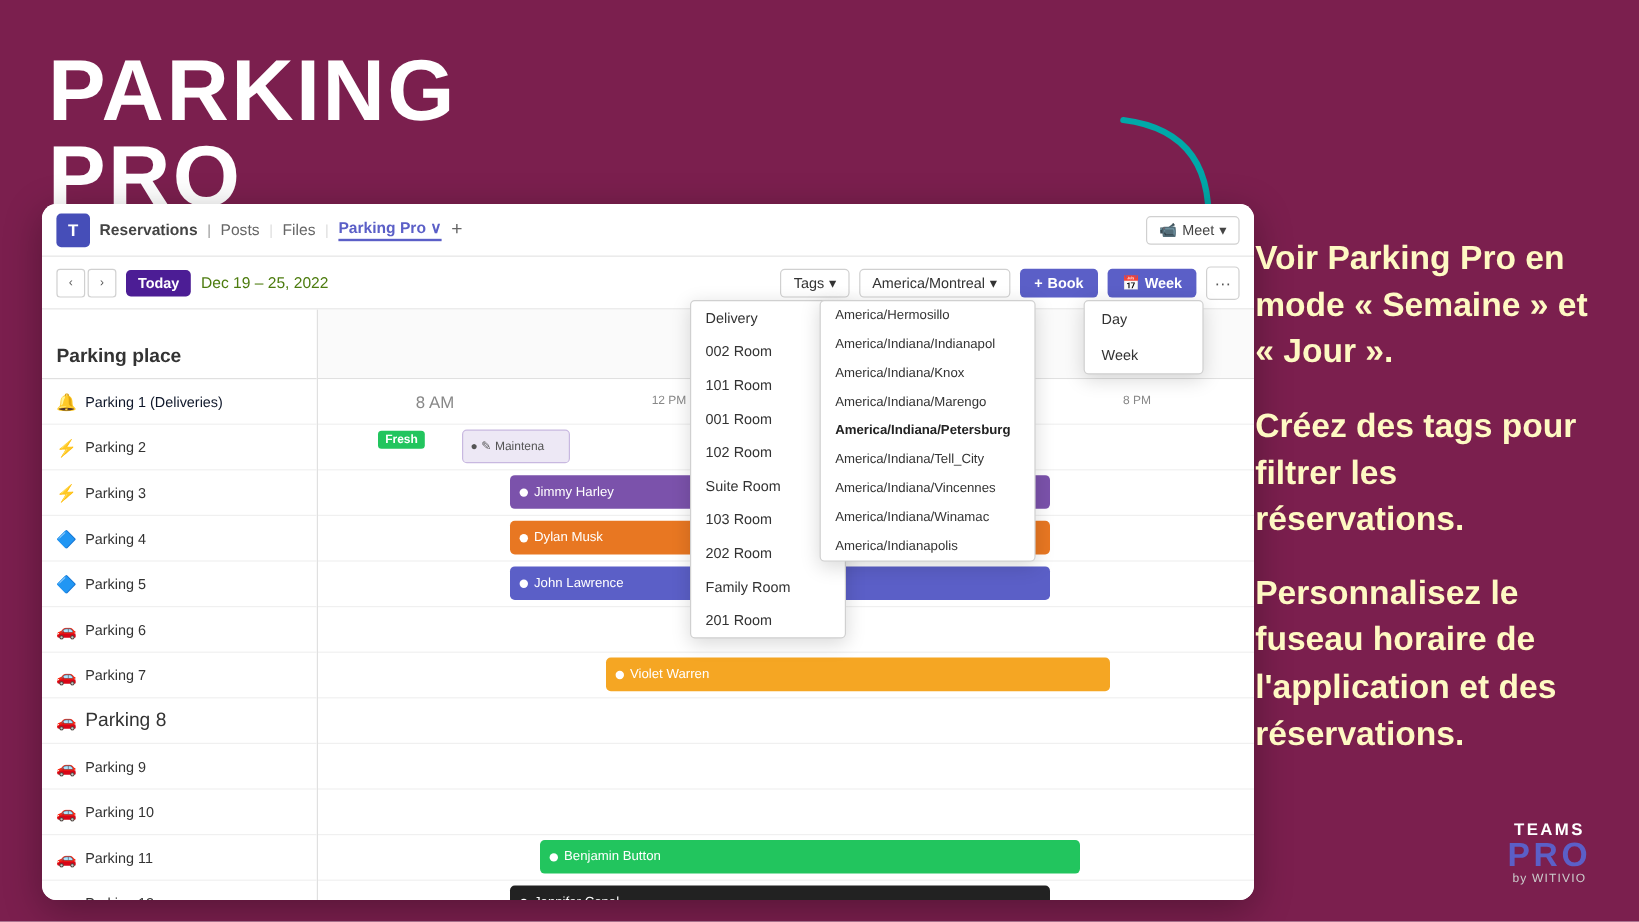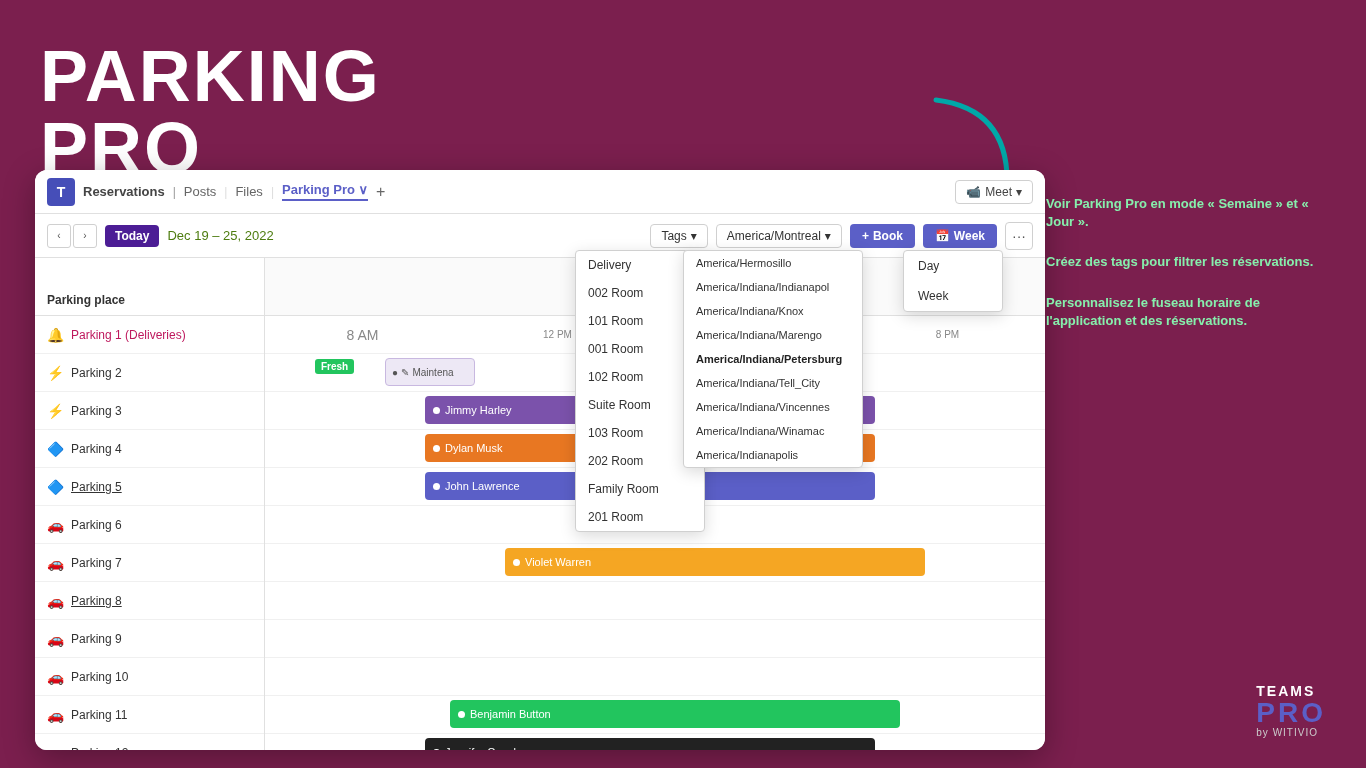--- a/index.html
+++ b/index.html
@@ -345,33 +345,33 @@
 
     
     .right-text {
       position: absolute;
       right: 30px;
       top: 195px;
       width: 290px;
       color: white;
     }
     .right-text p {
-      font-size: 13px;
+      font-size: 28px;
       font-weight: 800;
       line-height: 1.4;
       margin-bottom: 22px;
-      color: #86efac;
+      color: #fef9c3;
     }
 
     
     .teams-pro-logo {
       position: absolute;
       bottom: 30px;
       right: 40px;
-      text-align: left;
+      text-align: center;
     }
     .teams-pro-logo .tl1 {
       font-size: 14px;
       font-weight: 700;
       color: white;
       letter-spacing: 2px;
     }
     .teams-pro-logo .tl2 {
       font-size: 28px;
       font-weight: 900;
@@ -451,55 +451,55 @@
         <span>Week</span>
       </button>
       <div class="more-btn">···</div>
     </div>
   </div>
 
   <div class="calendar-body">
 
     <div class="places-sidebar">
       <div class="places-header">
-        <span style="font-size:12px;font-weight:600;color:#333;">Parking place</span>
+        <span style="font-size:16px;font-weight:600;color:#333;">Parking place</span>
       </div>
 
       <div id="place-rows">
           <div class="place-row">
             <span class="place-icon">🔔</span>
-            <span style="font-size:12px;color:#be185d;">Parking 1 (Deliveries)</span>
+            <span style="font-size:12px;color:#0f172a;">Parking 1 (Deliveries)</span>
           </div>
           <div class="place-row">
             <span class="place-icon">⚡</span>
             <span style="font-size:12px;color:#333;">Parking 2</span>
           </div>
           <div class="place-row">
             <span class="place-icon">⚡</span>
             <span style="font-size:12px;color:#333;">Parking 3</span>
           </div>
           <div class="place-row">
             <span class="place-icon">🔷</span>
             <span style="font-size:12px;color:#333;">Parking 4</span>
           </div>
           <div class="place-row">
             <span class="place-icon">🔷</span>
-            <span style="font-size:12px;color:#333;text-decoration:underline;">Parking 5</span>
+            <span style="font-size:12px;color:#333;">Parking 5</span>
           </div>
           <div class="place-row">
             <span class="place-icon">🚗</span>
             <span style="font-size:12px;color:#333;">Parking 6</span>
           </div>
           <div class="place-row">
             <span class="place-icon">🚗</span>
             <span style="font-size:12px;color:#333;">Parking 7</span>
           </div>
           <div class="place-row">
             <span class="place-icon">🚗</span>
-            <span style="font-size:12px;color:#333;text-decoration:underline;">Parking 8</span>
+            <span style="font-size:16px;color:#333;">Parking 8</span>
           </div>
           <div class="place-row">
             <span class="place-icon">🚗</span>
             <span style="font-size:12px;color:#333;">Parking 9</span>
           </div>
           <div class="place-row">
             <span class="place-icon">🚗</span>
             <span style="font-size:12px;color:#333;">Parking 10</span>
           </div>
           <div class="place-row">

